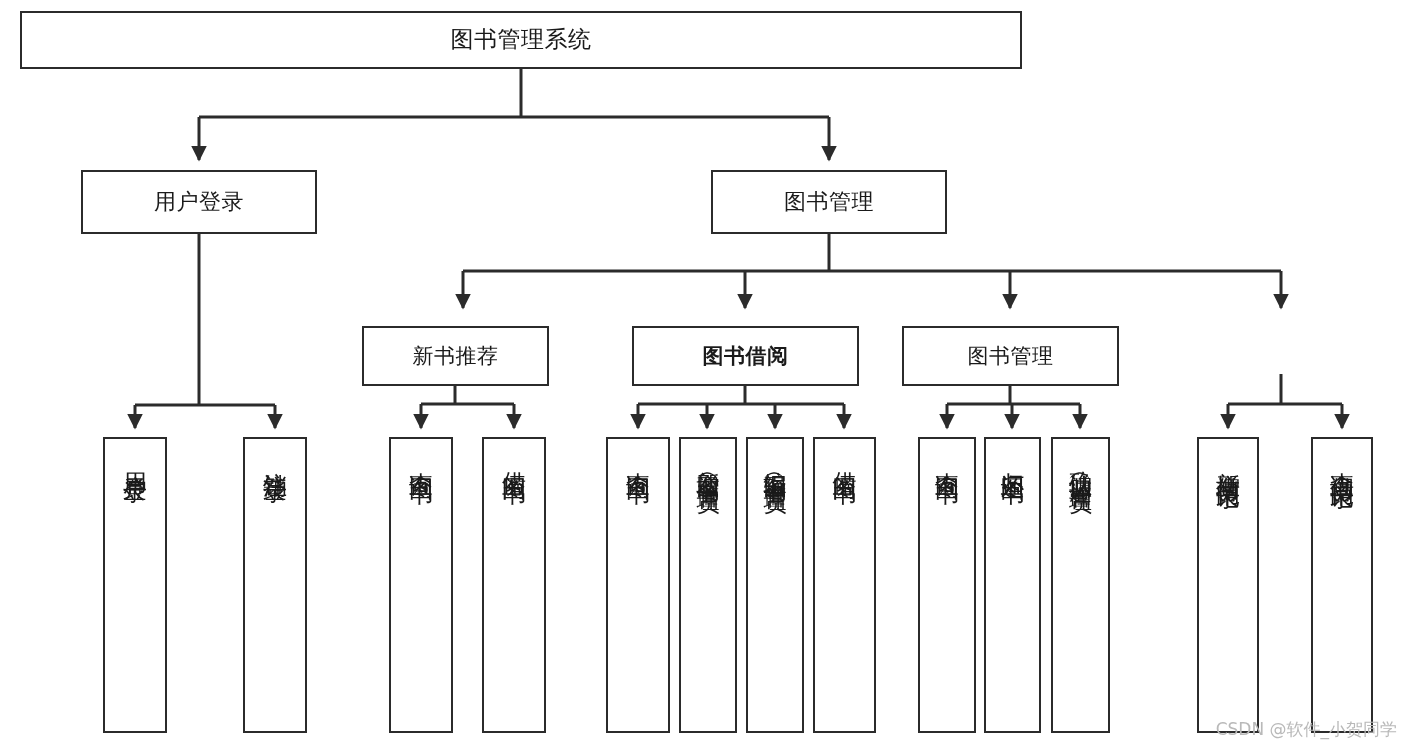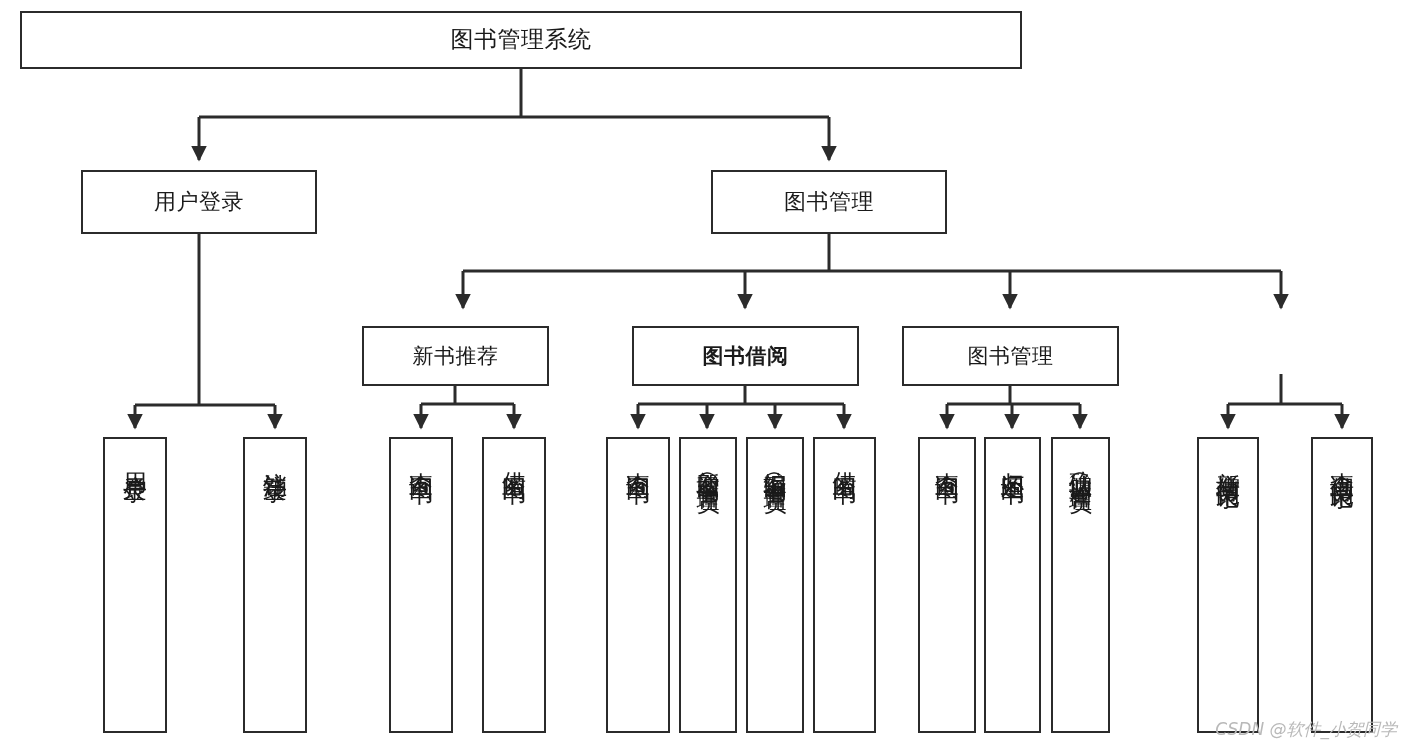--- a/index.html
+++ b/index.html
@@ -110,21 +110,20 @@
   .lf13 { left: 1311px; width: 62px; }
 
   #watermark {
     position: absolute;
     right: 8px;
     bottom: 6px;
     font-size: 17px;
     color: #b9b9b9;
     z-index: 5;
     white-space: nowrap;
-    font-style: italic;
   }
 </style>
 </head>
 <body>
 
 <div id="diagram-root">
 
   <svg id="diagram-svg" viewBox="0 0 1405 747" xmlns="http://www.w3.org/2000/svg">
     <defs>
       <marker id="arrow" viewBox="0 0 10 10" refX="9" refY="5" markerWidth="5.2" markerHeight="5.2" orient="auto-start-reverse">

